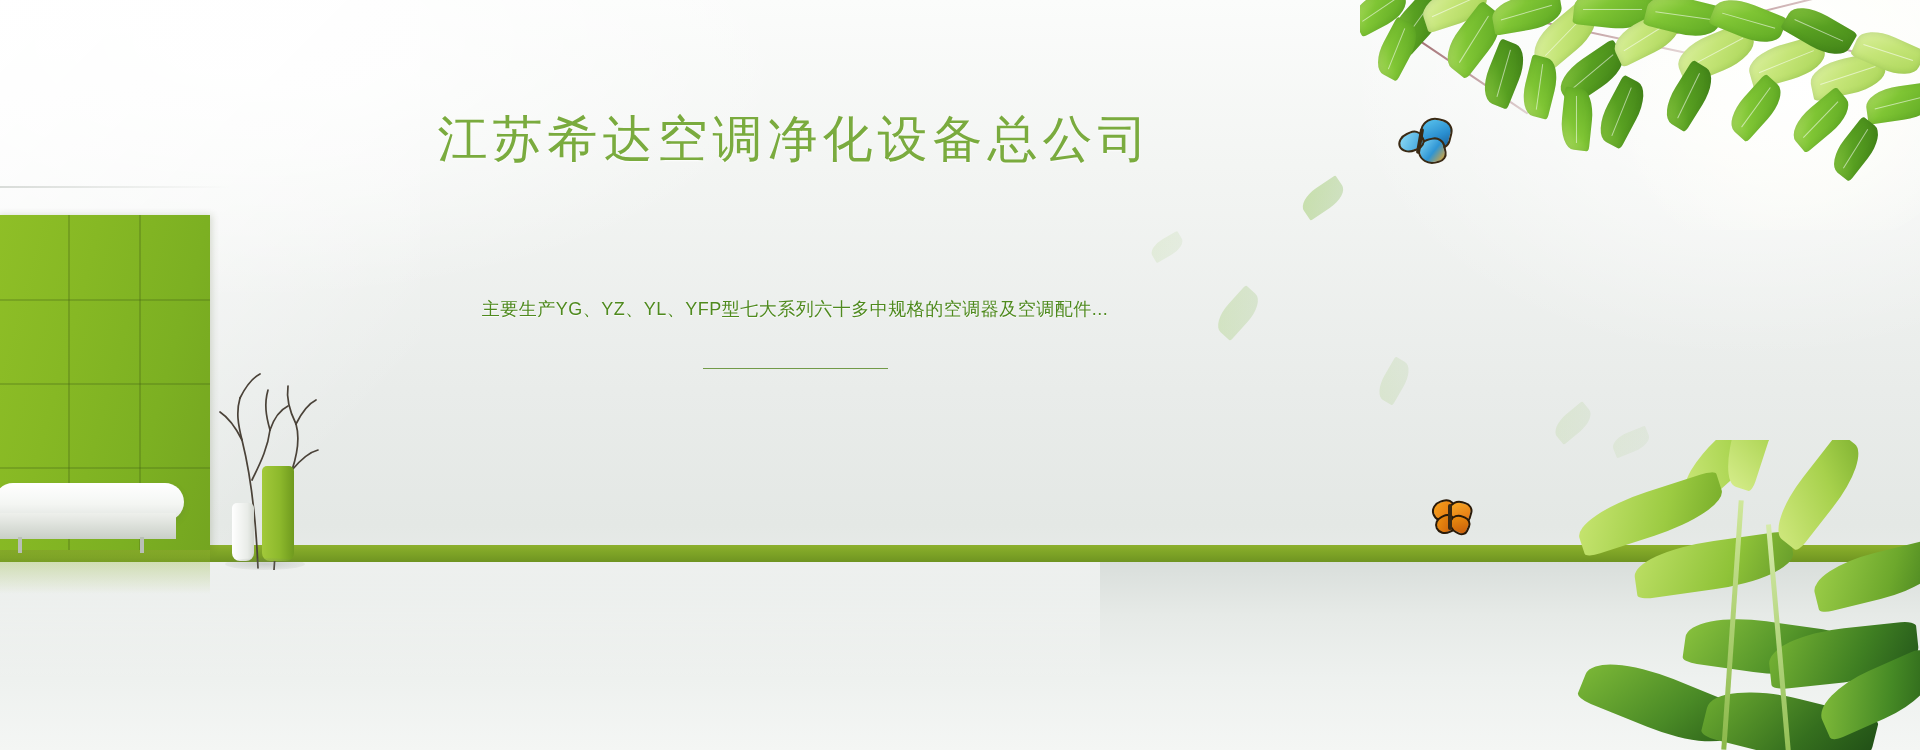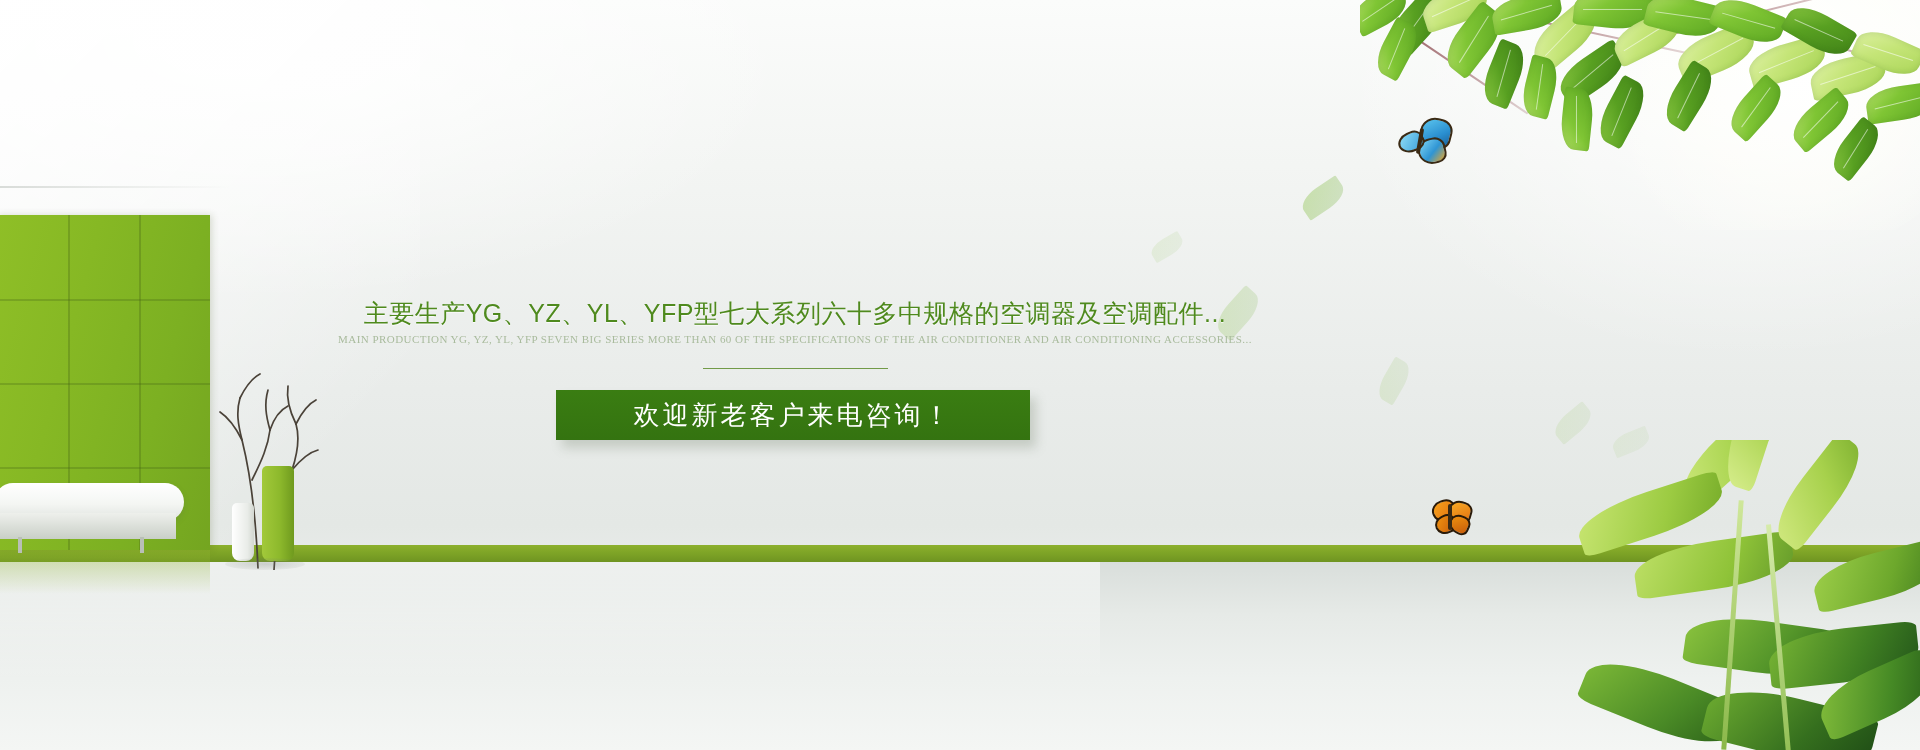--- a/index.html
+++ b/index.html
@@ -94,21 +94,21 @@
     position:absolute;top:178px;left:0;width:1590px;text-align:center;
     font-size:104px;font-weight:bold;letter-spacing:4px;color:#2f7011;
     text-shadow:
       2px 2px 0 #ffffff, -2px 2px 0 #ffffff, 2px -2px 0 #ffffff, -2px -2px 0 #ffffff,
       0 3px 0 #ffffff, 0 -3px 0 #ffffff, 3px 0 0 #ffffff, -3px 0 0 #ffffff,
       0 6px 10px rgba(120,140,110,0.30);
     white-space:nowrap;
   }
   .subtitle{
     position:absolute;top:297px;left:0;width:1590px;text-align:center;
-    font-size:25px;color:#4f8a1e;letter-spacing:0.5px;white-space:nowrap;
+    font-size:18px;color:#4f8a1e;letter-spacing:0.5px;white-space:nowrap;
     text-shadow:0 1px 1px rgba(255,255,255,0.85);
   }
   .subtitle-en{
     position:absolute;top:333px;left:0;width:1590px;text-align:center;
     font-family:"Liberation Serif","DejaVu Serif",serif;
     font-size:11px;color:#a9bb9d;letter-spacing:0.45px;white-space:nowrap;
   }
   .divider{
     position:absolute;top:368px;left:703px;width:185px;height:1px;
     background:#5d8c2b;opacity:0.85;
@@ -294,19 +294,18 @@
       background:linear-gradient(120deg,#6fae31,#356f1e 60%,#1d4a15)"></div>
     <div class="plant-leaf" style="left:432px;top:252px;width:120px;height:50px;transform:rotate(-24deg);
       background:linear-gradient(120deg,#86c03c,#468a25 60%,#275d19)"></div>
     <div style="position:absolute;left:330px;top:60px;width:5px;height:250px;
       background:linear-gradient(to bottom,#cfe79a,#8bb84a);transform:rotate(4deg)"></div>
     <div style="position:absolute;left:376px;top:84px;width:5px;height:230px;
       background:linear-gradient(to bottom,#d6ebaa,#93bf55);transform:rotate(-5deg)"></div>
   </div>
 
   <div class="text-block">
+    <div class="company">江苏希达空调净化设备总公司</div>
     <div class="subtitle">主要生产YG、YZ、YL、YFP型七大系列六十多中规格的空调器及空调配件...</div>
-    <div class="subtitle-en">MAIN PRODUCTION YG, YZ, YL, YFP SEVEN BIG SERIES MORE THAN 60 OF THE SPECIFICATIONS OF THE AIR CONDITIONER AND AIR CONDITIONING ACCESSORIES...</div>
     <div class="divider"></div>
-    <div class="cta">欢迎新老客户来电咨询！</div>
   </div>
 
 </div>
 
 </body></html>

